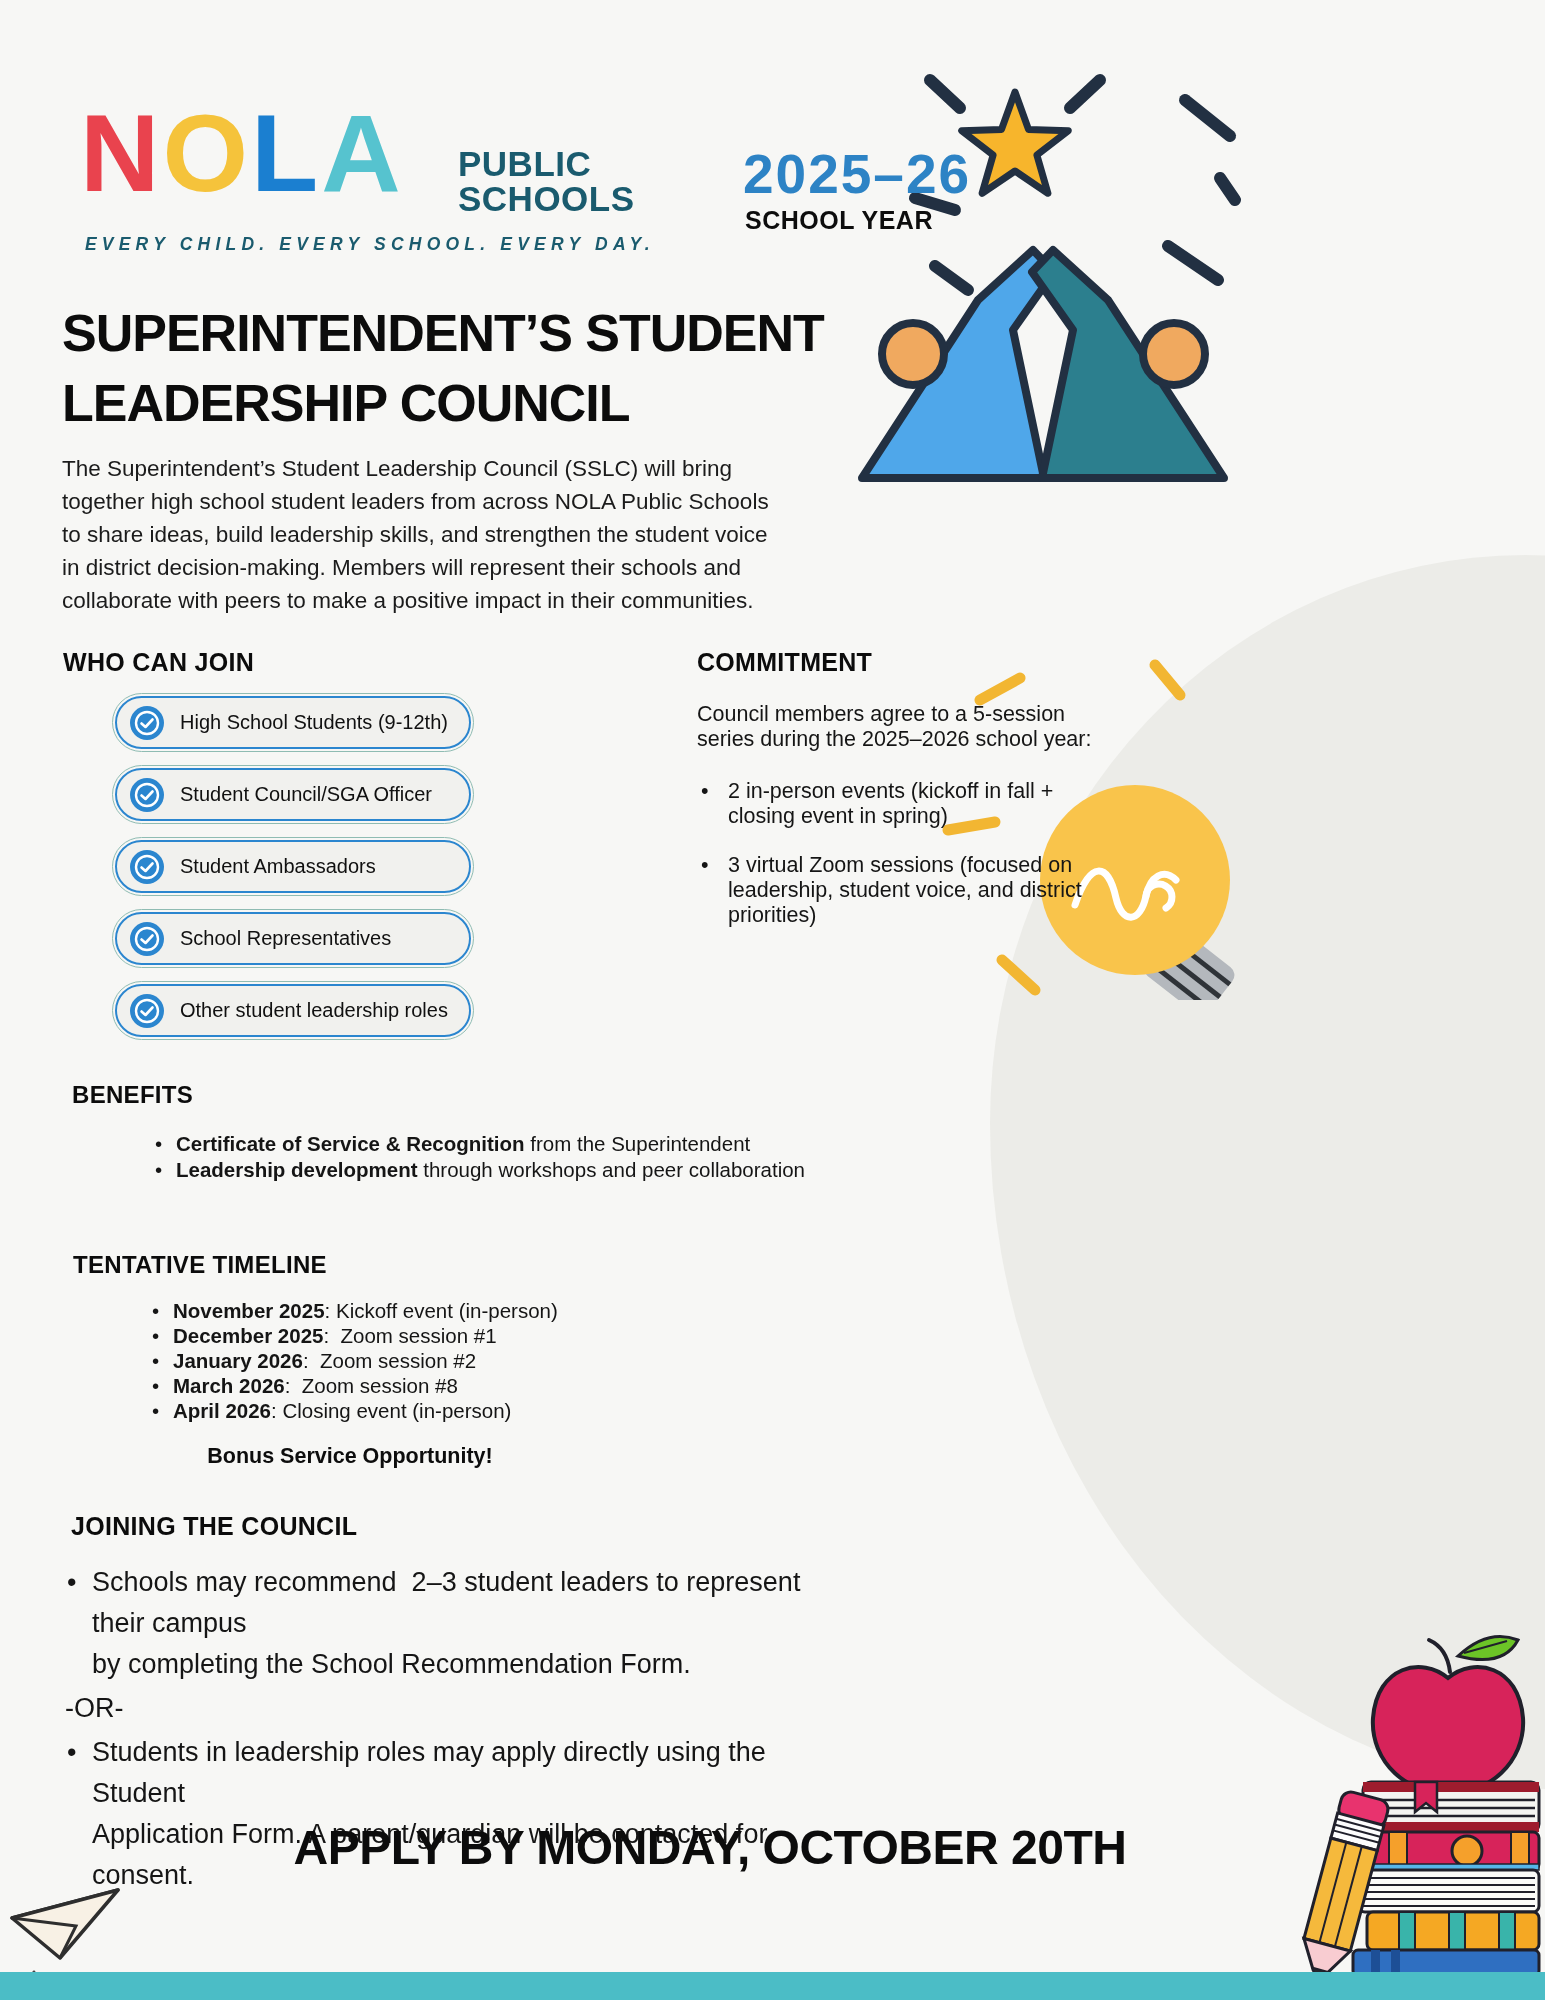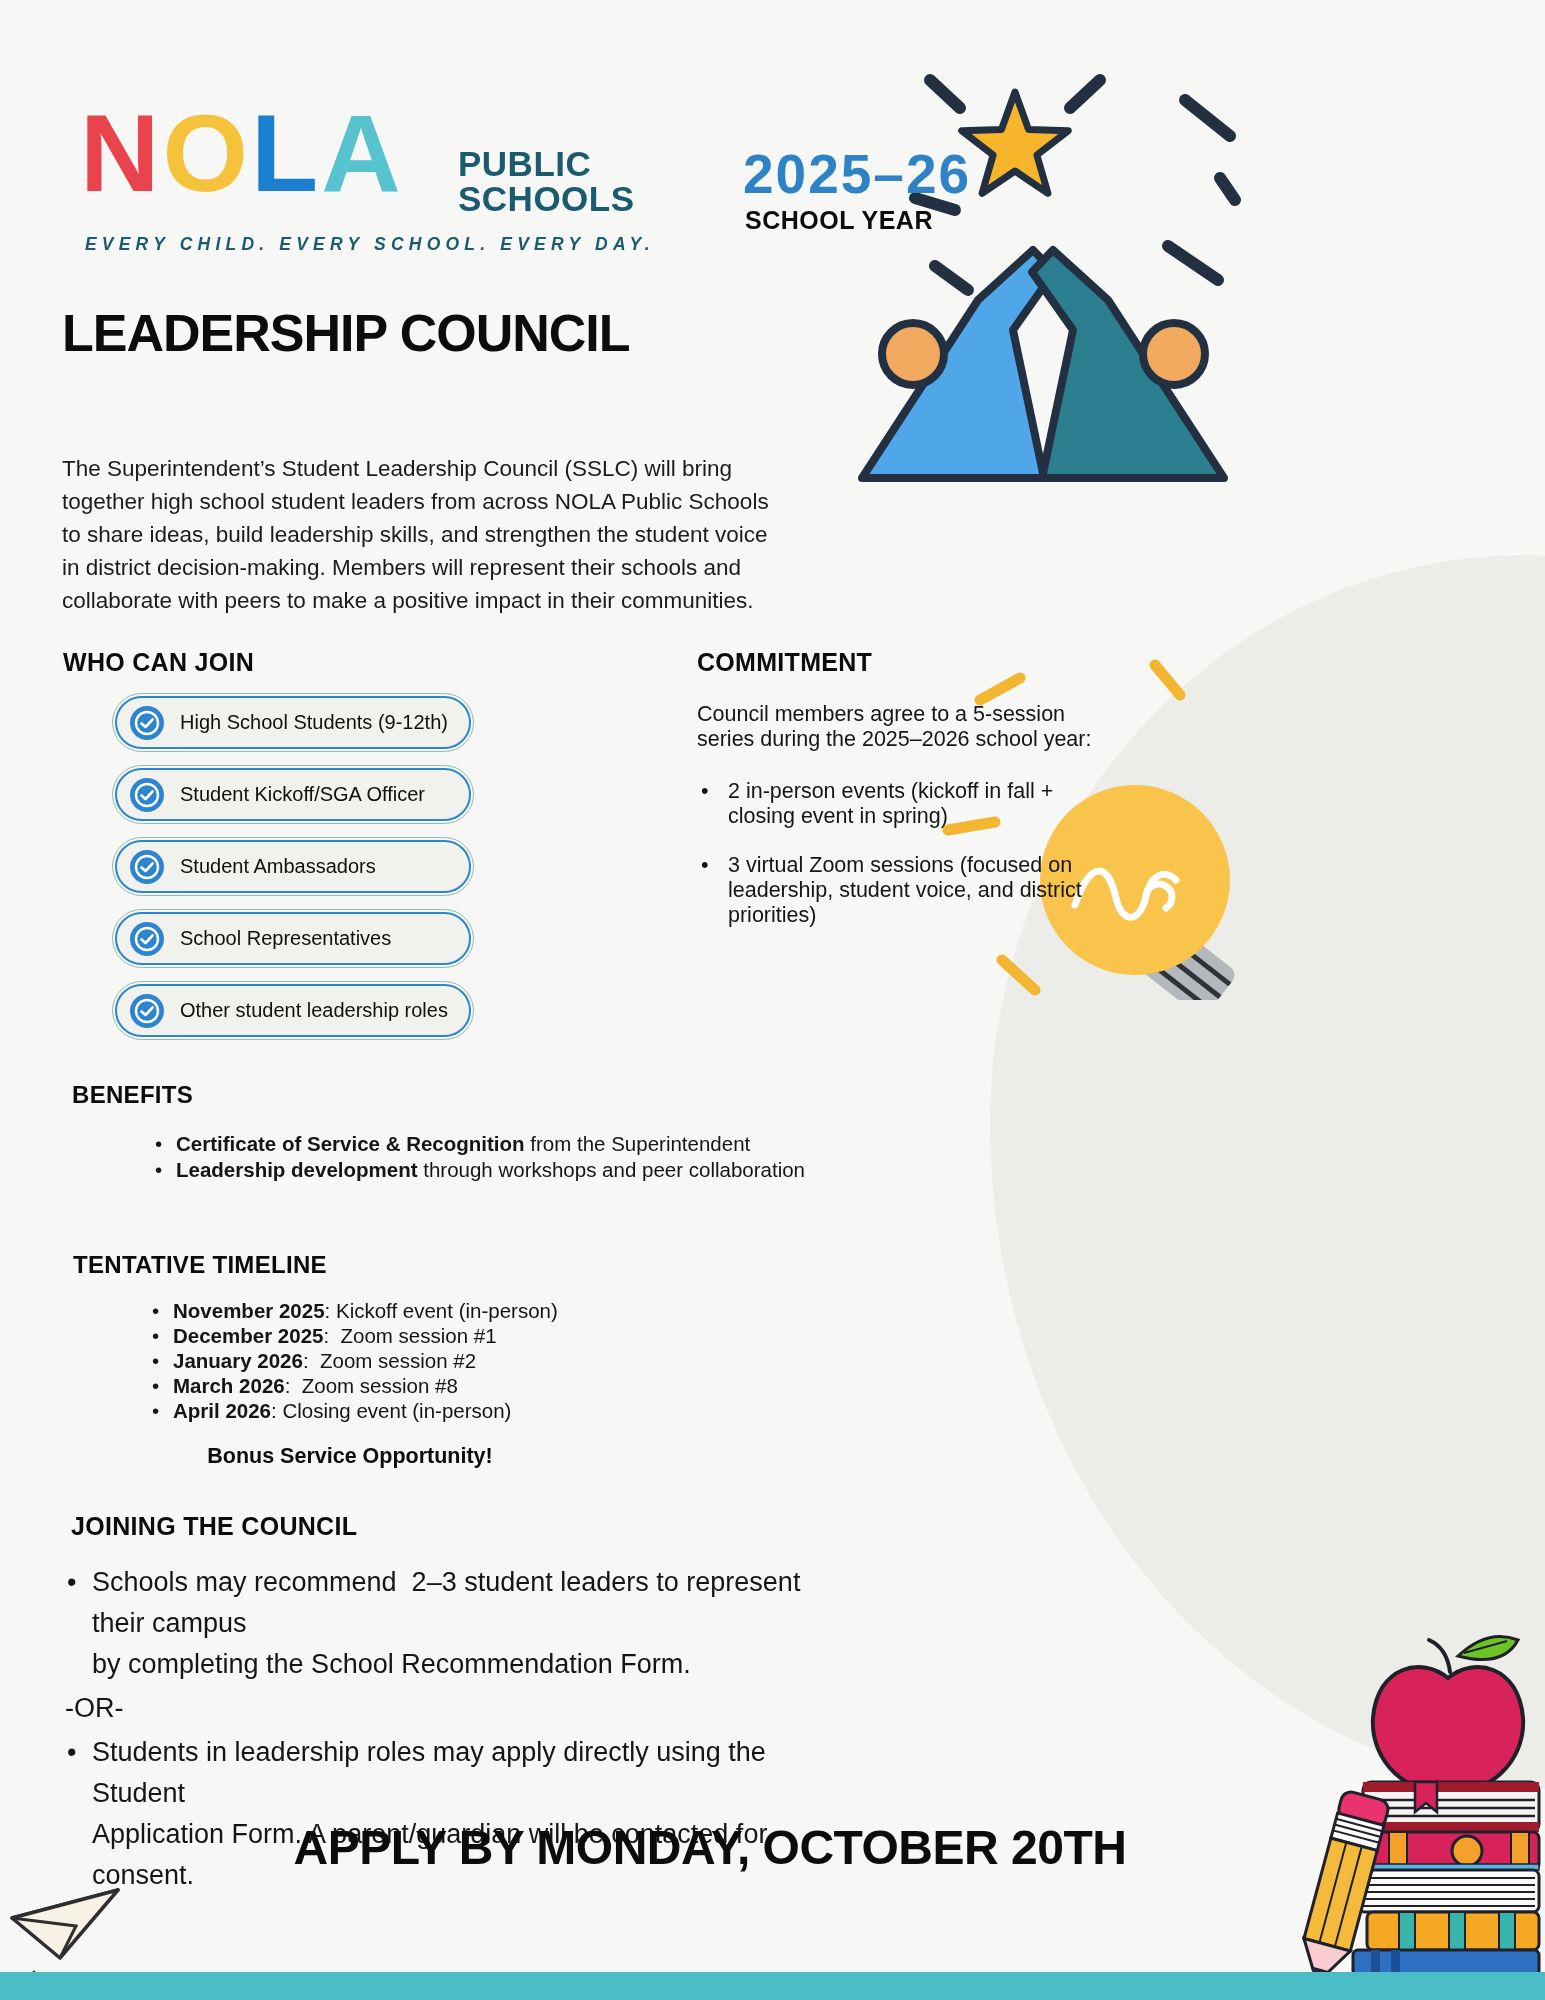--- a/index.html
+++ b/index.html
@@ -179,20 +179,21 @@
   <div class="logo-name">
     <div>PUBLIC</div>
     <div>SCHOOLS</div>
   </div>
   <div class="tagline" style="color: rgb(26, 91, 110); font-style: italic;">EVERY CHILD. EVERY SCHOOL. EVERY DAY.</div>
 
   <div class="year" style="color: rgb(45, 131, 197);">2025–26</div>
   <div class="year-label">SCHOOL YEAR</div>
 
   <div class="title">
+    <div>SUPERINTENDENT’S STUDENT</div>
     <div>LEADERSHIP COUNCIL</div>
   </div>
 
   <div class="intro">The Superintendent’s Student Leadership Council (SSLC) will bring
 together high school student leaders from across NOLA Public Schools
 to share ideas, build leadership skills, and strengthen the student voice
 in district decision-making. Members will represent their schools and
 collaborate with peers to make a positive impact in their communities.</div>
 
   <div class="h" style="left:63px;top:648px;font-size:25px;">WHO CAN JOIN</div>
@@ -204,21 +205,21 @@
           <path d="M12.5 18.5 L16.5 22 L23.5 14.5" fill="none" stroke="#fff" stroke-width="2.6" stroke-linecap="round" stroke-linejoin="round"></path>
         </svg>
       <span class="lbl">High School Students (9-12th)</span>
     </div>
     <div class="pill">
       <svg class="ic" viewBox="0 0 36 36">
           <circle cx="18" cy="18" r="17" fill="#2b86cf"></circle>
           <circle cx="18" cy="18" r="11" fill="none" stroke="#fff" stroke-width="2.4"></circle>
           <path d="M12.5 18.5 L16.5 22 L23.5 14.5" fill="none" stroke="#fff" stroke-width="2.6" stroke-linecap="round" stroke-linejoin="round"></path>
         </svg>
-      <span class="lbl">Student Kickoff/SGA Officer</span>
+      <span class="lbl">Student Council/SGA Officer</span>
     </div>
     <div class="pill">
       <svg class="ic" viewBox="0 0 36 36">
           <circle cx="18" cy="18" r="17" fill="#2b86cf"></circle>
           <circle cx="18" cy="18" r="11" fill="none" stroke="#fff" stroke-width="2.4"></circle>
           <path d="M12.5 18.5 L16.5 22 L23.5 14.5" fill="none" stroke="#fff" stroke-width="2.6" stroke-linecap="round" stroke-linejoin="round"></path>
         </svg>
       <span class="lbl">Student Ambassadors</span>
     </div>
     <div class="pill">

